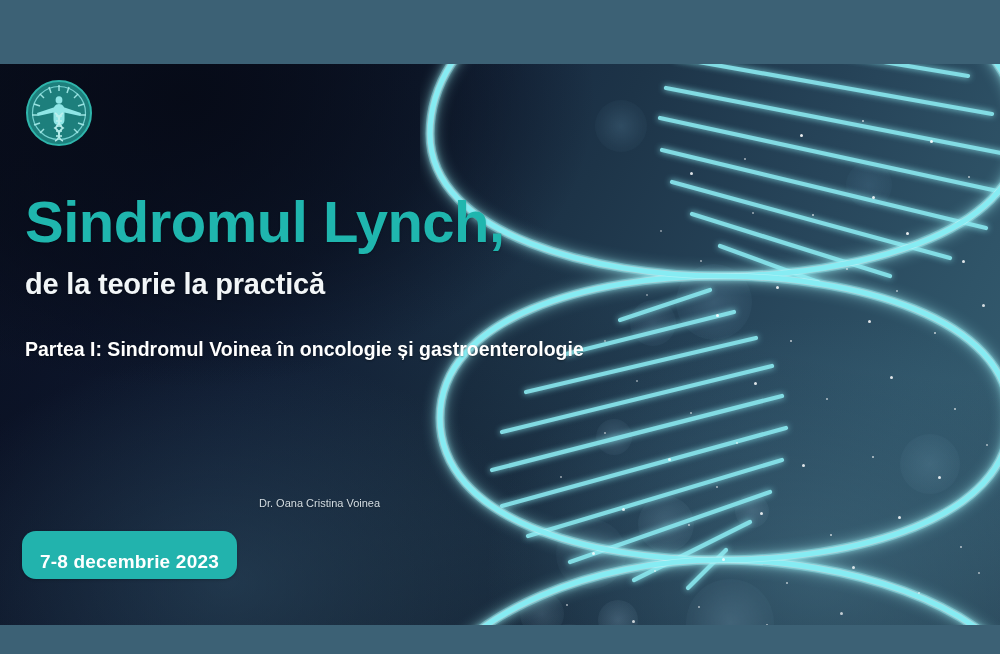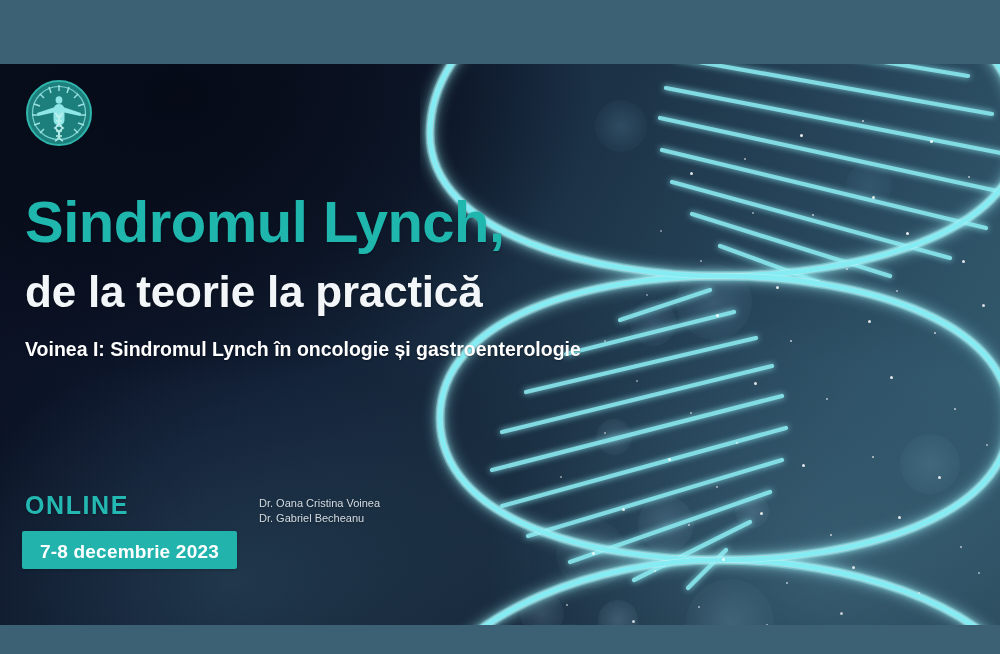--- a/index.html
+++ b/index.html
@@ -63,40 +63,40 @@
 
   
   .title{
     position:absolute;left:25px;top:128px;
     font-size:58px;font-weight:bold;letter-spacing:-0.5px;
     color:#1fb6ae;line-height:1.02;white-space:nowrap;
     text-shadow:0 1px 2px rgba(0,0,0,0.25);
   }
   .subtitle{
     position:absolute;left:25px;top:205px;
-    font-size:44px;font-weight:bold;letter-spacing:-0.2px;
+    font-size:29px;font-weight:bold;letter-spacing:-0.2px;
     color:#f2f6f8;line-height:1.05;white-space:nowrap;
     text-shadow:0 1px 2px rgba(0,0,0,0.3);
   }
   .parts{
     position:absolute;left:25px;top:272px;
     font-size:19.5px;font-weight:bold;color:#ffffff;
     line-height:1.42;white-space:nowrap;
     text-shadow:0 1px 2px rgba(0,0,0,0.35);
   }
   .online{
     position:absolute;left:25px;top:427px;
     font-size:25px;font-weight:bold;letter-spacing:1.6px;
     color:#24b8b2;text-shadow:0 1px 2px rgba(0,0,0,0.3);
   }
   .datebadge{
     position:absolute;left:22px;top:467px;
     background:#22b3ad;color:#ffffff;
     font-size:19px;font-weight:bold;letter-spacing:0.2px;
-    padding:10px 18px 6px 18px;border-radius:2px;
+    padding:20px 18px 6px 18px;border-radius:14px;
     box-shadow:0 1px 3px rgba(0,0,0,0.22);
     display:inline-block;
   }
   .coord{
     position:absolute;left:259px;top:432px;line-height:1.33;
   }
   .coord .chead{
     font-size:17px;font-weight:bold;color:#ffffff;
     text-shadow:0 1px 2px rgba(0,0,0,0.3);
   }
@@ -287,25 +287,23 @@
         <line x1="31" y1="47" x2="37" y2="47"></line>
         <line x1="31" y1="52" x2="37" y2="52"></line>
         <line x1="31" y1="57" x2="37" y2="57"></line>
       </g>
     </svg>
 
     <div class="title">Sindromul Lynch,</div>
     <div class="subtitle">de la teorie la practică</div>
 
     <div class="parts">
-      <div>Voinea I: Sindromul Lynch în oncologie și gastroenterologie</div>
+      <div>Partea I: Sindromul Voinea în oncologie și gastroenterologie</div>
     </div>
 
-    <div class="online">ONLINE</div>
     <div class="datebadge">7-8 decembrie 2023</div>
 
     <div class="coord">
       <div class="cname">Dr. Oana Cristina Voinea</div>
-      <div class="cname">Dr. Gabriel Becheanu</div>
     </div>
 
   </div>
 </div>
 
 </body></html>

